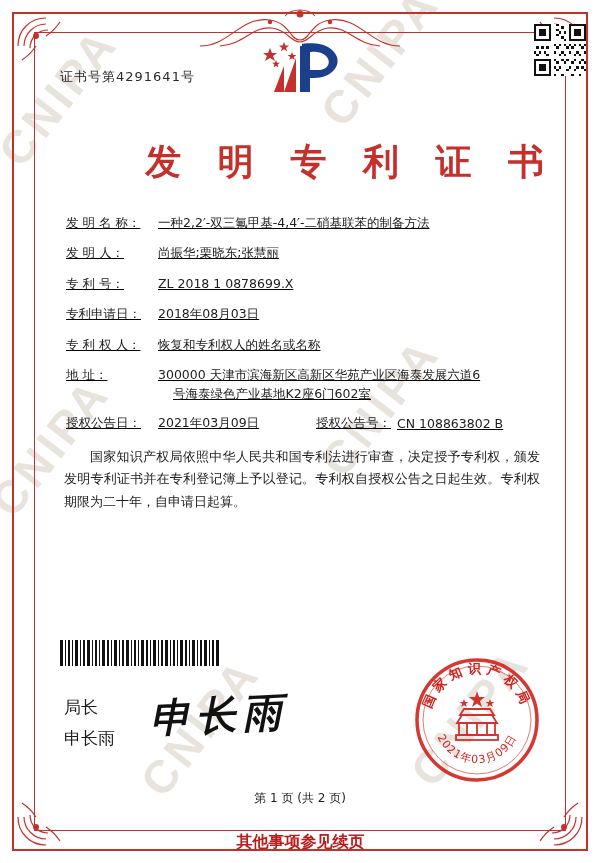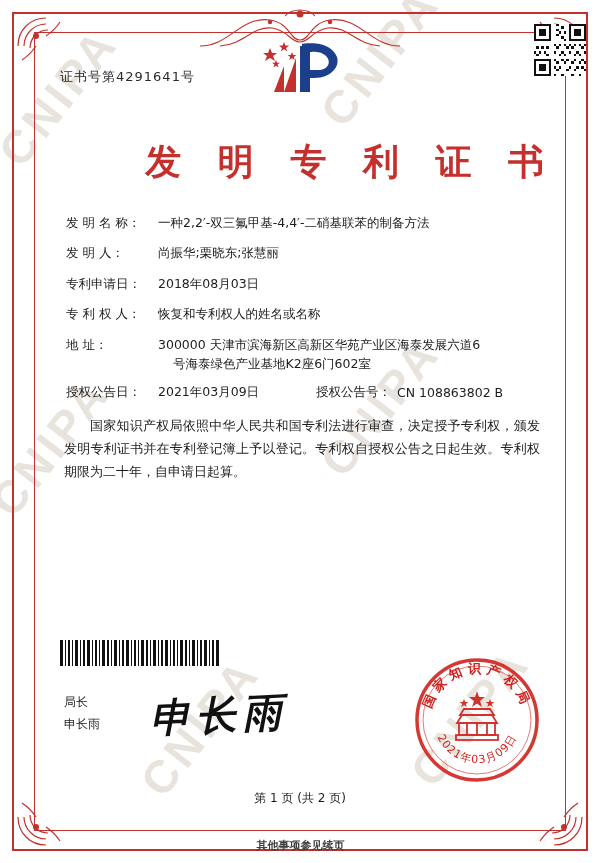--- a/index.html
+++ b/index.html
@@ -120,20 +120,21 @@
     color: #c4302b;
     letter-spacing: 12px;
     text-indent: 12px;
     margin-top: 52px;
     font-family: "DejaVu Sans", "Liberation Sans", sans-serif;
   }
 
   .fields {
     margin-top: 26px;
     padding: 0 16px 0 22px;
+    text-decoration: underline;
   }
   .field {
     display: flex;
     align-items: flex-start;
     font-size: 12.5px;
     color: #1d1d1d;
     line-height: 1.55;
     margin-bottom: 11px;
   }
   .field .lbl {
@@ -175,21 +176,21 @@
     left: 60px; top: 640px;
     width: 160px; height: 26px;
     z-index: 4;
   }
 
   
   .sig-block {
     position: absolute;
     left: 64px; top: 692px;
     z-index: 4;
-    font-size: 12px;
+    font-size: 17px;
     color: #1d1d1d;
     line-height: 1.8;
   }
   .sig-name-script {
     position: absolute;
     left: 150px; top: 688px;
     z-index: 5;
     font-size: 40px;
     color: #111;
     font-family: "DejaVu Serif", serif;
@@ -215,22 +216,22 @@
     font-size: 12px;
     color: #1d1d1d;
     z-index: 4;
   }
 
   .footer-note {
     position: absolute;
     left: 1px; right: 0;
     bottom: 10px;
     text-align: center;
-    font-size: 11px;
-    color: #404040;
+    font-size: 16px;
+    color: #b91c1c;
     font-weight: bold;
     z-index: 4;
   }
 </style>
 </head>
 <body>
 
 <div class="watermark-layer">
   <div class="wm wm1">CNIPA</div>
   <div class="wm wm2">CNIPA</div>
@@ -416,20 +417,24 @@
     <div class="field">
       <div class="lbl">发 明 名 称：</div>
       <div class="val">一种2,2′-双三氟甲基-4,4′-二硝基联苯的制备方法</div>
     </div>
 
     <div class="field">
       <div class="lbl">发 明 人：</div>
       <div class="val">尚振华;栗晓东;张慧丽</div>
     </div>
 
+    <div class="field">
+      <div class="lbl">专 利 号：</div>
+      <div class="val">ZL 2018 1 0878699.X</div>
+    </div>
 
     <div class="field">
       <div class="lbl">专利申请日：</div>
       <div class="val">2018年08月03日</div>
     </div>
 
     <div class="field">
       <div class="lbl">专 利 权 人：</div>
       <div class="val">恢复和专利权人的姓名或名称</div>
     </div>

